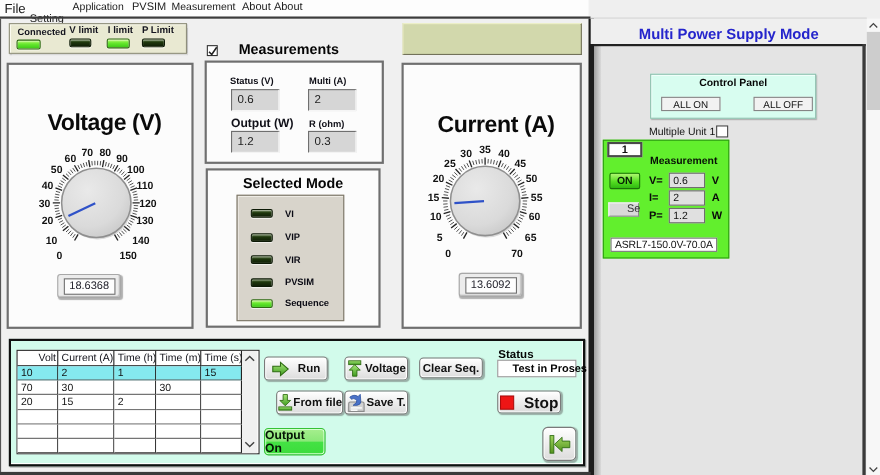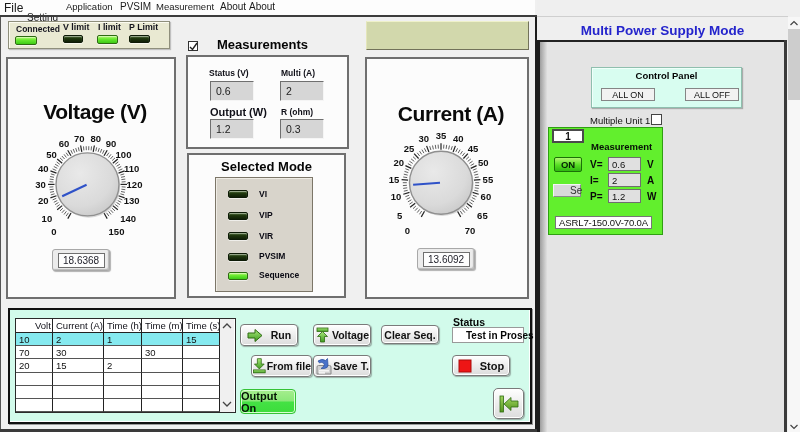--- a/index.html
+++ b/index.html
@@ -345,21 +345,21 @@
   </div>
 <div class="btn" style="left:313px;top:355px;width:58px;height:22px;font-size:10.5px;">
     <svg width="18" height="19" viewBox="0 0 18 19">
       <path d="M2 10 Q2 8.5 3.5 8.5 L14.5 8.5 Q16 8.5 16 10 L16 17 L2 17 Z" fill="#d2d2d2" stroke="#8a8a8a" stroke-width="1"></path>
       <rect x="4" y="13" width="10" height="1.6" fill="#f5f5f5"></rect>
       <rect x="4" y="15.2" width="6" height="1.4" fill="#fafafa"></rect>
       <path d="M3 4 Q7 1 10.5 3.5 L12.5 1.5 L13 8 Q13 11 9.5 11.5 L6 11.5 L9 9 Q10 7 8 5.8 Q6 4.8 4.5 6 Z" fill="#4a72c8" stroke="#2a4f9e" stroke-width=".7"></path>
     </svg>
     <span style="margin-left:0px;">Save T.</span>
   </div>
-<div class="btn" style="left:452px;top:355px;width:58px;height:21px;font-size:11px;">
+<div class="btn" style="left:452px;top:355px;width:58px;height:21px;font-size:14px;">
     <svg width="14" height="14">
       <rect x="1" y="1" width="12" height="12" fill="#ee1515" stroke="#aa0c0c" stroke-width="1"></rect>
     </svg>
     <span style="margin-left:8px;">Stop</span>
   </div>
 <div class="abs" style="left:240px;top:389px;width:56px;height:25px;border-radius:4px;background:linear-gradient(180deg,#a6ee8e 0%,#8ae878 48%,#44e244 52%,#3cdc3c 100%);border:1px solid #35c235;box-shadow:inset 0 0 0 1px #d6ffd0;display:flex;align-items:center;justify-content:center;font-size:11px;font-weight:bold;color:#041404;">Output On</div>
 <div class="btn" style="left:493px;top:388px;width:31px;height:31px;border-radius:5px;">
     <svg width="22" height="20" viewBox="0 0 22 20">
       <rect x="2" y="2" width="3.5" height="16" fill="url(#gb)" stroke="#2e6b12" stroke-width=".8"></rect>
       <polygon points="6,10 13,3.5 13,7 20,7 20,13 13,13 13,16.5" fill="url(#gb)" stroke="#2e6b12" stroke-width=".8"></polygon>

